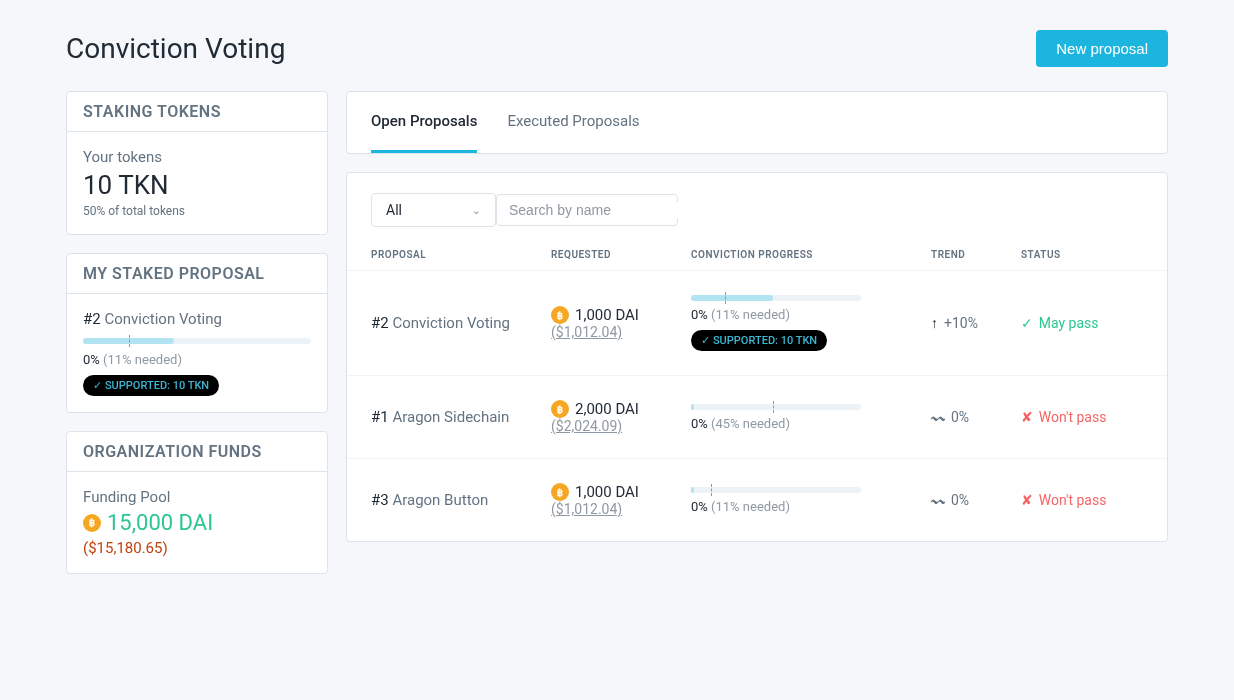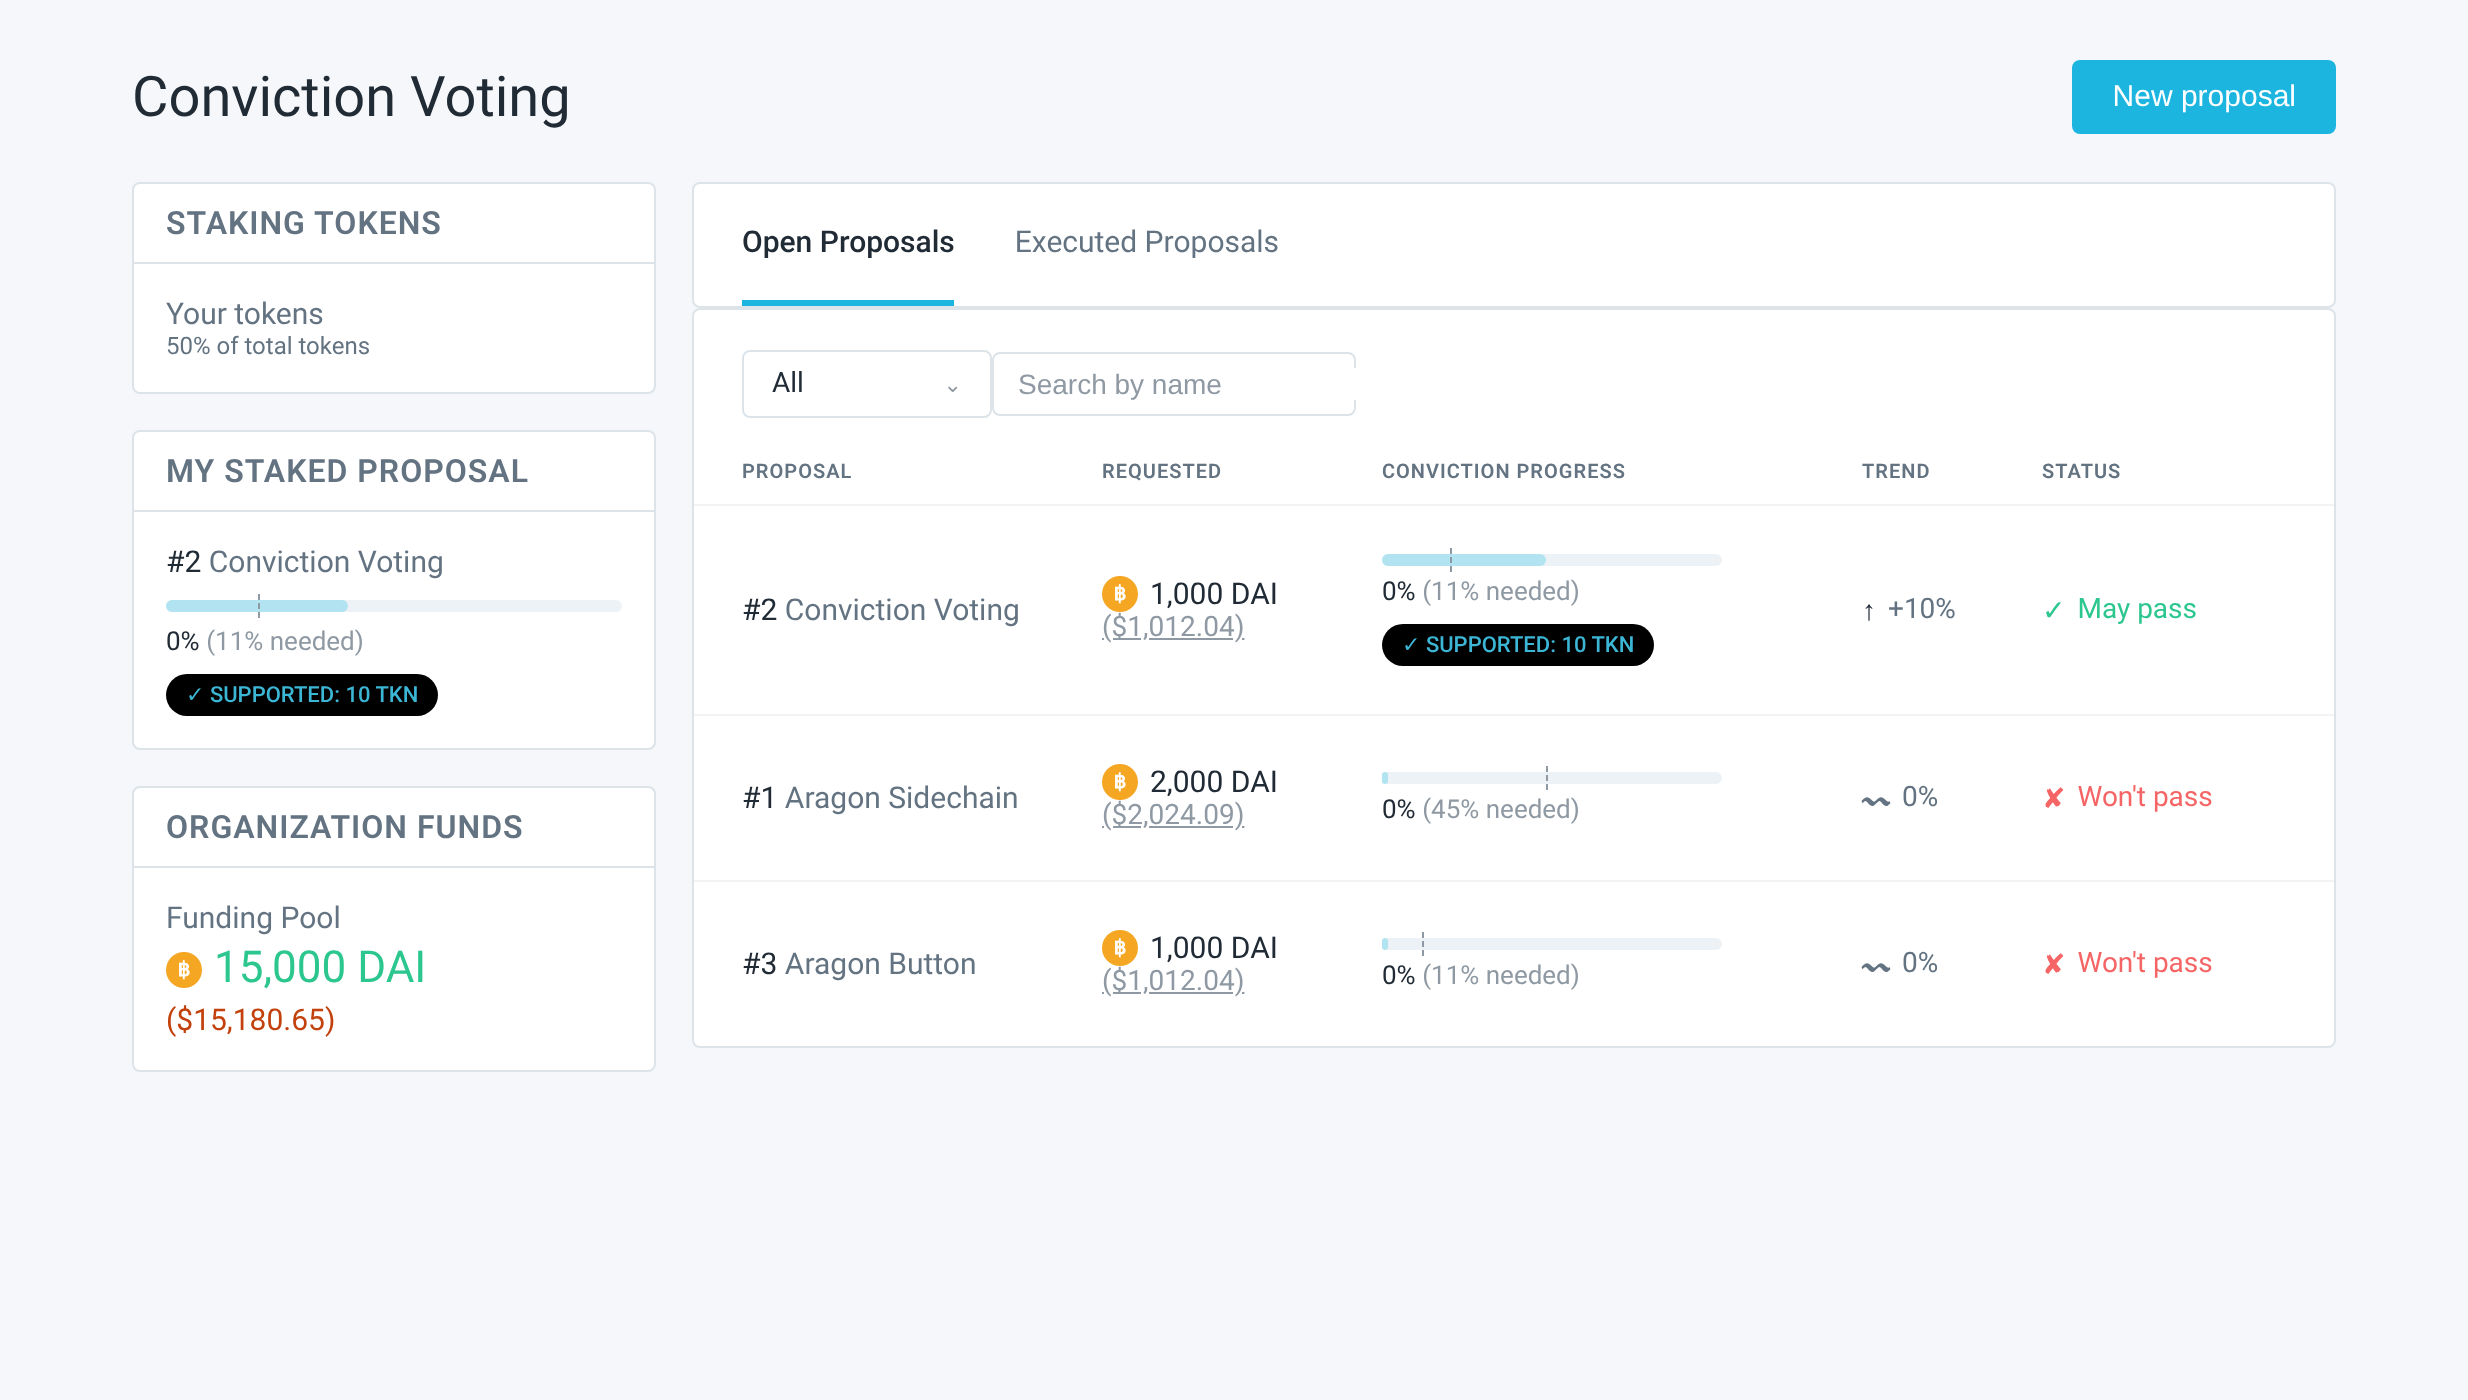--- a/index.html
+++ b/index.html
@@ -144,20 +144,21 @@
 .main {
   flex: 1;
 }
 .tabs {
   display: flex;
   gap: 30px;
   border: 1px solid #dde4e9;
   background: #fff;
   border-radius: 4px;
   padding: 0 24px;
+  margin-bottom: 18px;
 }
 .tab {
   padding: 20px 0;
   font-size: 15px;
   color: #637381;
   cursor: pointer;
   border-bottom: 3px solid transparent;
 }
 .tab.active {
   color: #212b36;
@@ -262,20 +263,21 @@
     <button class="btn-primary">New proposal</button>
   </div>
 
   <div class="layout">
     <div class="sidebar">
 
       <div class="card">
         <div class="card-header">STAKING TOKENS</div>
         <div class="card-body">
           <div class="label-muted">Your tokens</div>
+          <div class="big-value">10 TKN</div>
           <div class="small-muted">50% of total tokens</div>
         </div>
       </div>
 
       <div class="card">
         <div class="card-header">MY STAKED PROPOSAL</div>
         <div class="card-body">
           <div class="proposal-link">
             <span class="pid">#2</span>
             <span>Conviction Voting</span>

